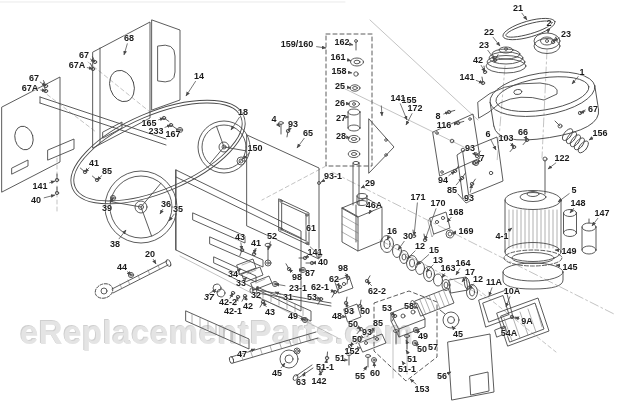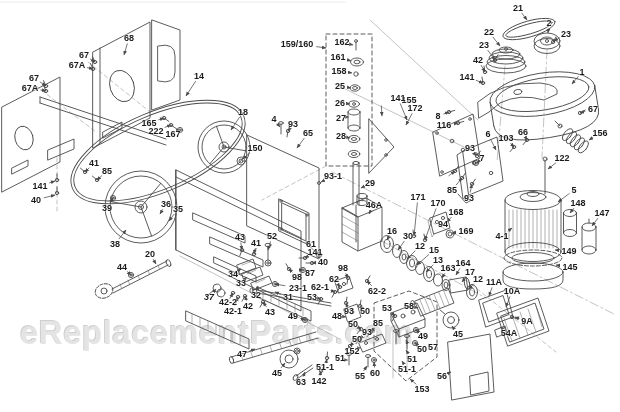--- a/index.html
+++ b/index.html
@@ -640,21 +640,21 @@
     </svg>
 
   <div id="labels" data-name="part-labels">
       <span class="part-label" data-name="part-label-68" style="left: 129px; top: 38px; color: rgb(27, 27, 27);">68</span>
       <span class="part-label" data-name="part-label-67" style="left: 84px; top: 55px; color: rgb(27, 27, 27);">67</span>
       <span class="part-label" data-name="part-label-67A" style="left: 77px; top: 65px; color: rgb(27, 27, 27);">67A</span>
       <span class="part-label" data-name="part-label-67" style="left: 34px; top: 78px; color: rgb(27, 27, 27);">67</span>
       <span class="part-label" data-name="part-label-67A" style="left: 30px; top: 88px; color: rgb(27, 27, 27);">67A</span>
       <span class="part-label" data-name="part-label-14" style="left: 199px; top: 76px; color: rgb(27, 27, 27);">14</span>
       <span class="part-label" data-name="part-label-165" style="left: 149px; top: 123px; color: rgb(27, 27, 27);">165</span>
-      <span class="part-label" data-name="part-label-166" style="left: 156px; top: 131px; color: rgb(27, 27, 27);">222</span>
+      <span class="part-label" data-name="part-label-166" style="left: 156px; top: 131px; color: rgb(27, 27, 27);">233</span>
       <span class="part-label" data-name="part-label-167" style="left: 173px; top: 134px; color: rgb(27, 27, 27);">167</span>
       <span class="part-label" data-name="part-label-18" style="left: 243px; top: 112px; color: rgb(27, 27, 27);">18</span>
       <span class="part-label" data-name="part-label-150" style="left: 255px; top: 148px; color: rgb(27, 27, 27);">150</span>
       <span class="part-label" data-name="part-label-41" style="left: 94px; top: 163px; color: rgb(27, 27, 27);">41</span>
       <span class="part-label" data-name="part-label-85" style="left: 107px; top: 171px; color: rgb(27, 27, 27);">85</span>
       <span class="part-label" data-name="part-label-141" style="left: 40px; top: 186px; color: rgb(27, 27, 27);">141</span>
       <span class="part-label" data-name="part-label-40" style="left: 36px; top: 200px; color: rgb(27, 27, 27);">40</span>
       <span class="part-label" data-name="part-label-39" style="left: 107px; top: 208px; color: rgb(27, 27, 27);">39</span>
       <span class="part-label" data-name="part-label-38" style="left: 115px; top: 244px; color: rgb(27, 27, 27);">38</span>
       <span class="part-label" data-name="part-label-36" style="left: 166px; top: 204px; color: rgb(27, 27, 27);">36</span>
@@ -686,21 +686,21 @@
       <span class="part-label" data-name="part-label-42" style="left: 478px; top: 60px; color: rgb(27, 27, 27);">42</span>
       <span class="part-label" data-name="part-label-141" style="left: 467px; top: 77px; color: rgb(27, 27, 27);">141</span>
       <span class="part-label" data-name="part-label-1" style="left: 582px; top: 72px; color: rgb(27, 27, 27);">1</span>
       <span class="part-label" data-name="part-label-67" style="left: 593px; top: 109px; color: rgb(27, 27, 27);">67</span>
       <span class="part-label" data-name="part-label-156" style="left: 600px; top: 133px; color: rgb(27, 27, 27);">156</span>
       <span class="part-label" data-name="part-label-66" style="left: 523px; top: 132px; color: rgb(27, 27, 27);">66</span>
       <span class="part-label" data-name="part-label-103" style="left: 506px; top: 138px; color: rgb(27, 27, 27);">103</span>
       <span class="part-label" data-name="part-label-6" style="left: 488px; top: 134px; color: rgb(27, 27, 27);">6</span>
       <span class="part-label" data-name="part-label-7" style="left: 482px; top: 158px; color: rgb(27, 27, 27);">7</span>
       <span class="part-label" data-name="part-label-93" style="left: 470px; top: 148px; color: rgb(27, 27, 27);">93</span>
-      <span class="part-label" data-name="part-label-94" style="left: 443px; top: 180px; color: rgb(27, 27, 27); margin-top: 44px;">94</span>
+      <span class="part-label" data-name="part-label-94" style="left: 443px; top: 180px; color: rgb(27, 27, 27);">94</span>
       <span class="part-label" data-name="part-label-85" style="left: 452px; top: 190px; color: rgb(27, 27, 27);">85</span>
       <span class="part-label" data-name="part-label-93" style="left: 469px; top: 198px; color: rgb(27, 27, 27);">93</span>
       <span class="part-label" data-name="part-label-122" style="left: 562px; top: 158px; color: rgb(27, 27, 27);">122</span>
       <span class="part-label" data-name="part-label-5" style="left: 574px; top: 190px; color: rgb(27, 27, 27);">5</span>
       <span class="part-label" data-name="part-label-148" style="left: 578px; top: 203px; color: rgb(27, 27, 27);">148</span>
       <span class="part-label" data-name="part-label-147" style="left: 602px; top: 213px; color: rgb(27, 27, 27);">147</span>
       <span class="part-label" data-name="part-label-4-1" style="left: 502px; top: 236px; color: rgb(27, 27, 27);">4-1</span>
       <span class="part-label" data-name="part-label-149" style="left: 569px; top: 251px; color: rgb(27, 27, 27);">149</span>
       <span class="part-label" data-name="part-label-145" style="left: 570px; top: 267px; color: rgb(27, 27, 27);">145</span>
       <span class="part-label" data-name="part-label-171" style="left: 418px; top: 197px; color: rgb(27, 27, 27);">171</span>
@@ -718,21 +718,21 @@
       <span class="part-label" data-name="part-label-164" style="left: 463px; top: 263px; color: rgb(27, 27, 27);">164</span>
       <span class="part-label" data-name="part-label-17" style="left: 470px; top: 272px; color: rgb(27, 27, 27);">17</span>
       <span class="part-label" data-name="part-label-12" style="left: 478px; top: 279px; color: rgb(27, 27, 27);">12</span>
       <span class="part-label" data-name="part-label-11A" style="left: 494px; top: 282px; color: rgb(27, 27, 27);">11A</span>
       <span class="part-label" data-name="part-label-10A" style="left: 512px; top: 291px; color: rgb(27, 27, 27);">10A</span>
       <span class="part-label" data-name="part-label-9A" style="left: 527px; top: 321px; color: rgb(27, 27, 27);">9A</span>
       <span class="part-label" data-name="part-label-54A" style="left: 509px; top: 333px; color: rgb(27, 27, 27);">54A</span>
       <span class="part-label" data-name="part-label-43" style="left: 240px; top: 237px; color: rgb(27, 27, 27);">43</span>
       <span class="part-label" data-name="part-label-41" style="left: 256px; top: 243px; color: rgb(27, 27, 27);">41</span>
       <span class="part-label" data-name="part-label-52" style="left: 272px; top: 236px; color: rgb(27, 27, 27);">52</span>
-      <span class="part-label" data-name="part-label-61" style="left: 305px; top: 244px; color: rgb(27, 27, 27); padding-left: 12px;">61</span>
+      <span class="part-label" data-name="part-label-61" style="left: 305px; top: 228px; color: rgb(27, 27, 27); padding-left: 12px;">61</span>
       <span class="part-label" data-name="part-label-141" style="left: 315px; top: 252px; color: rgb(27, 27, 27);">141</span>
       <span class="part-label" data-name="part-label-40" style="left: 323px; top: 262px; color: rgb(27, 27, 27);">40</span>
       <span class="part-label" data-name="part-label-98" style="left: 297px; top: 277px; color: rgb(27, 27, 27);">98</span>
       <span class="part-label" data-name="part-label-87" style="left: 310px; top: 273px; color: rgb(27, 27, 27);">87</span>
       <span class="part-label" data-name="part-label-23-1" style="left: 298px; top: 288px; color: rgb(27, 27, 27);">23-1</span>
       <span class="part-label" data-name="part-label-31" style="left: 288px; top: 297px; color: rgb(27, 27, 27);">31</span>
       <span class="part-label" data-name="part-label-43" style="left: 270px; top: 312px; color: rgb(27, 27, 27);">43</span>
       <span class="part-label" data-name="part-label-34" style="left: 233px; top: 274px; color: rgb(27, 27, 27);">34</span>
       <span class="part-label" data-name="part-label-33" style="left: 241px; top: 283px; color: rgb(27, 27, 27);">33</span>
       <span class="part-label" data-name="part-label-32" style="left: 256px; top: 295px; color: rgb(27, 27, 27);">32</span>

